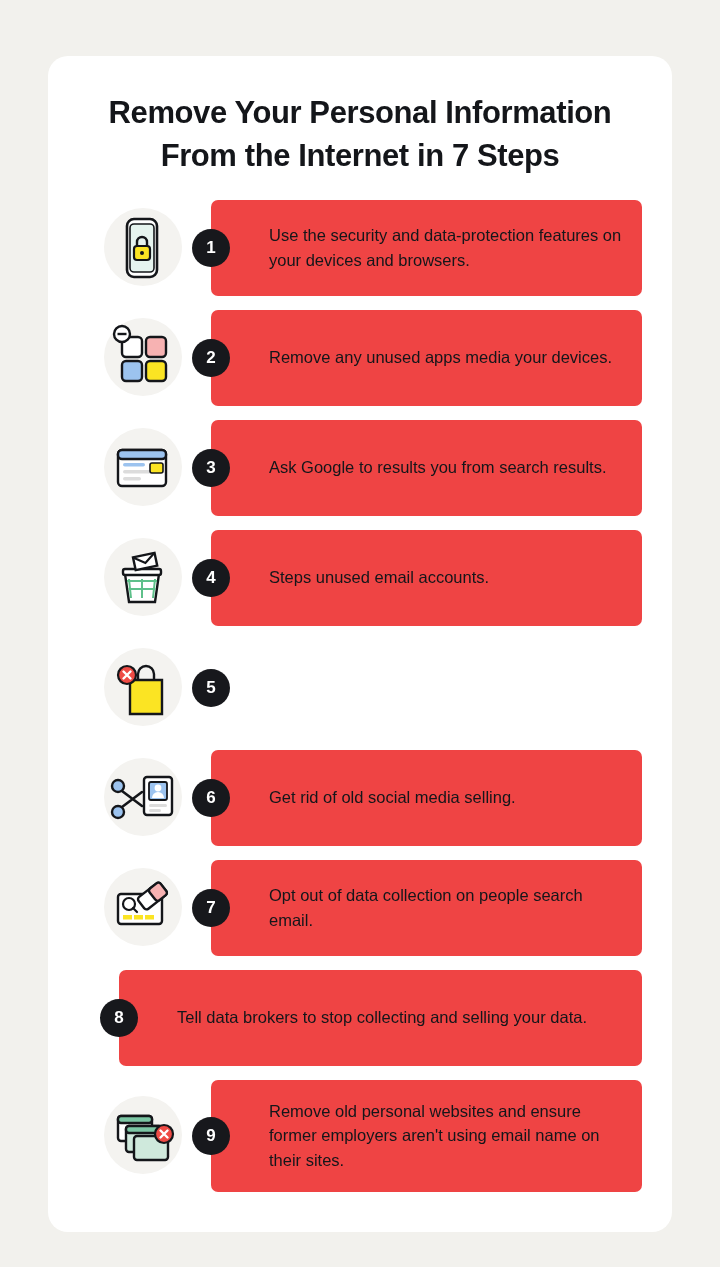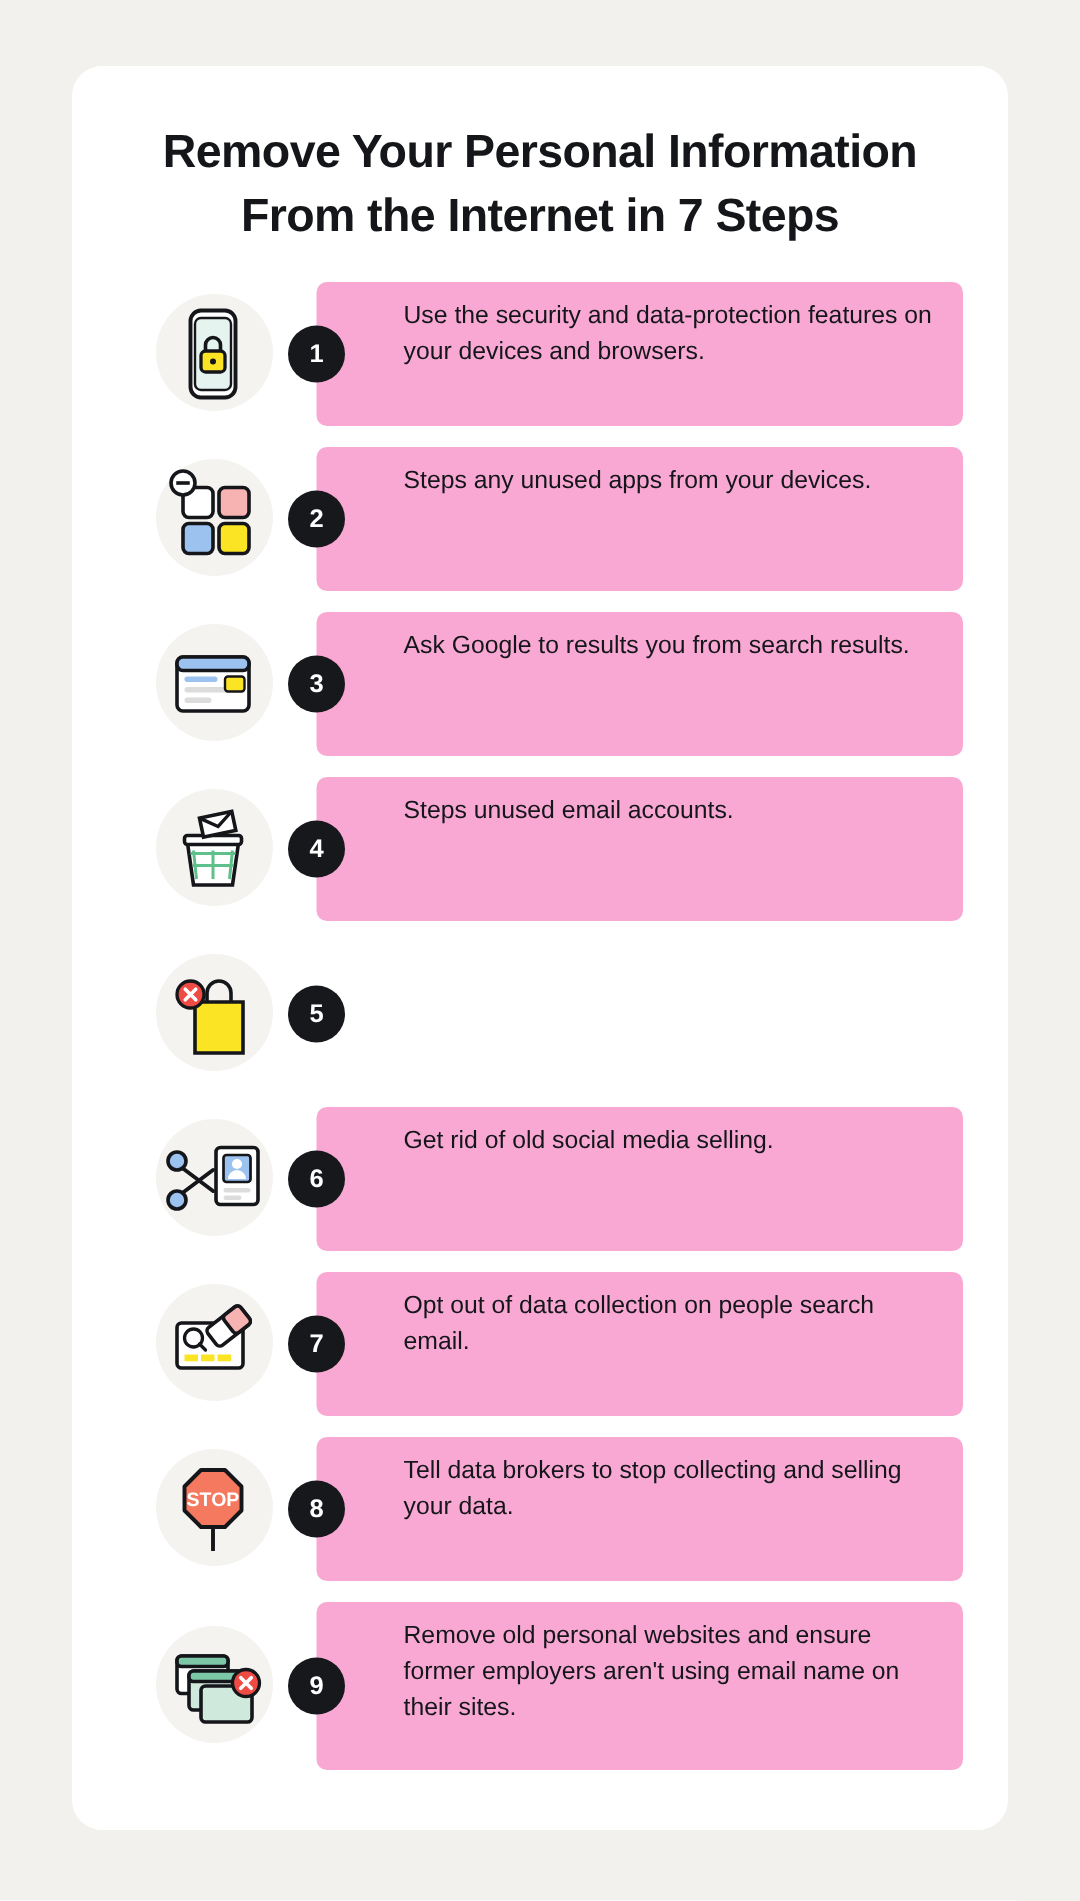--- a/index.html
+++ b/index.html
@@ -9,21 +9,21 @@
   body {
     width: 720px;
     height: 1267px;
     background: #f2f1ed;
     font-family: "Liberation Sans", sans-serif;
     overflow: hidden;
   }
   .infographic-card {
     position: absolute;
     left: 48px;
-    top: 44px;
+    top: 56px;
     width: 624px;
     height: 1176px;
     background: #ffffff;
     border-radius: 20px;
   }
   .title {
     margin: 0;
     padding: 36px 34px 0 34px;
     text-align: center;
     font-size: 31px;
@@ -82,25 +82,25 @@
     display: flex;
     align-items: center;
     justify-content: center;
     margin-left: 4px;
     margin-right: -19px;
     z-index: 3;
     position: relative;
   }
   .bar {
     flex: 1 1 auto;
-    background: #f9a8d4;
+    background: #ef4444;
     border-radius: 7px;
     min-height: 96px;
     display: flex;
-    align-items: flex-start;
+    align-items: center;
     padding: 10px 20px 10px 58px;
     box-sizing: border-box;
   }
   .bar-text {
     font-size: 16.5px;
     line-height: 1.48;
     color: #14161a;
   }
   .step-tall .bar,
   .step-tall {
@@ -144,21 +144,21 @@
           <rect x="26" y="25" width="20" height="20" rx="4" fill="#ffffff" stroke="#14161a" stroke-width="2.4"></rect>
           <rect x="50" y="25" width="20" height="20" rx="4" fill="#f7b2b2" stroke="#14161a" stroke-width="2.4"></rect>
           <rect x="26" y="49" width="20" height="20" rx="4" fill="#9cc3ef" stroke="#14161a" stroke-width="2.4"></rect>
           <rect x="50" y="49" width="20" height="20" rx="4" fill="#fbe423" stroke="#14161a" stroke-width="2.4"></rect>
           <circle cx="26" cy="22" r="8" fill="#ffffff" stroke="#14161a" stroke-width="2.4"></circle>
           <line x1="21.5" y1="22" x2="30.5" y2="22" stroke="#14161a" stroke-width="2.4"></line>
         </svg>
       </span>
       <span class="badge">2</span>
       <div class="bar">
-        <span class="bar-text">Steps any unused apps from your devices.</span>
+        <span class="bar-text">Remove any unused apps media your devices.</span>
       </div>
     </li>
 
     <li class="step">
       <span class="icon-wrap">
         <span class="icon-disc"></span>
         <svg class="icon-art" viewBox="0 0 92 92">
           <rect x="22" y="28" width="48" height="36" rx="4" fill="#ffffff" stroke="#14161a" stroke-width="2.4"></rect>
           <rect x="22" y="28" width="48" height="9" rx="4" fill="#9cc3ef" stroke="#14161a" stroke-width="2.4"></rect>
           <rect x="27" y="41" width="22" height="3.6" rx="1.8" fill="#9cc3ef"></rect>
@@ -241,28 +241,20 @@
           </g>
         </svg>
       </span>
       <span class="badge">7</span>
       <div class="bar">
         <span class="bar-text">Opt out of data collection on people search email.</span>
       </div>
     </li>
 
     <li class="step">
-      <span class="icon-wrap">
-        <span class="icon-disc"></span>
-        <svg class="icon-art" viewBox="0 0 92 92">
-          <line x1="46" y1="55" x2="46" y2="74" stroke="#14161a" stroke-width="2.6"></line>
-          <polygon points="38,20 54,20 65,31 65,47 54,58 38,58 27,47 27,31" fill="#f4795e" stroke="#14161a" stroke-width="2.6" stroke-linejoin="round"></polygon>
-          <text x="46" y="44" text-anchor="middle" font-family="Liberation Sans, sans-serif" font-size="13" font-weight="bold" fill="#ffffff">STOP</text>
-        </svg>
-      </span>
       <span class="badge">8</span>
       <div class="bar">
         <span class="bar-text">Tell data brokers to stop collecting and selling your data.</span>
       </div>
     </li>
 
     <li class="step step-tall">
       <span class="icon-wrap">
         <span class="icon-disc"></span>
         <svg class="icon-art" viewBox="0 0 92 92">

